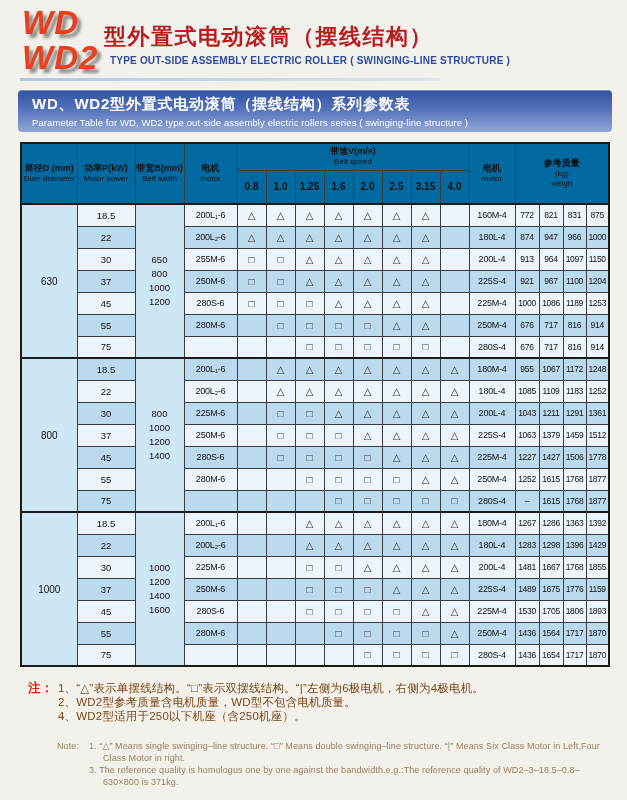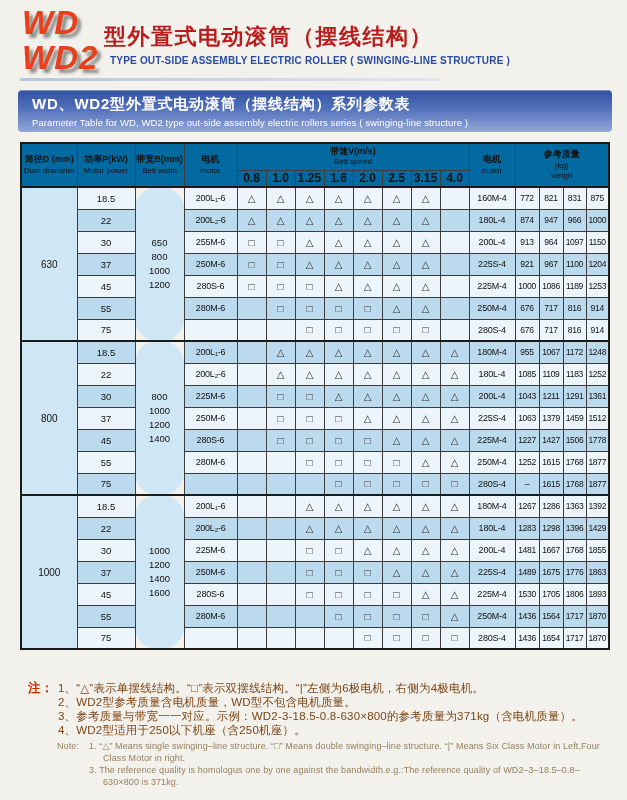--- a/index.html
+++ b/index.html
@@ -42,28 +42,28 @@
     border-collapse:collapse; table-layout:fixed; font-size:9px;
   }
   .ptable th, .ptable td {
     border:1px solid #3c3c3c; text-align:center; vertical-align:middle; padding:0;
     overflow:hidden;
   }
   .ptable { border:2px solid #1b1b1b; }
   .ptable thead th { background:#0369a1; font-weight:bold; line-height:1.25; }
   .h-cn { display:block; font-size:9px; }
   .h-en { display:block; font-size:8px; font-weight:normal; }
-  .speed-tick { height:17px; font-size:12px; background:#c2ddef; }
+  .speed-tick { height:34px; font-size:10px; background:#c2ddef; }
   .ptable thead tr:first-child th { height:27px; }
   .ptable tbody td { height:22px; }
   tr.stripe-a td { background:#ecf5fb; }
   tr.stripe-b td { background:#bcdaee; }
   .ptable tbody tr td.merged-cell { background:#cfe6f4; }
   .diameter-cell { font-size:10px; }
-  .belt-width-cell { white-space:pre-line; line-height:1.45; font-size:9.5px;border-radius:22px; }
+  .belt-width-cell { white-space:pre-line; line-height:1.45; font-size:9.5px; }
   .power-cell { font-size:9.5px; }
   .motor-cell { font-size:9px; letter-spacing:-.2px; }
   .mark-cell { font-size:10px; color:#333; }
   .weight-cell { font-size:8.5px; letter-spacing:-.3px; }
   tr.section-start td { border-top:2px solid #1b1b1b; }
   
   .notes-cn {
     position:absolute; left:28px; top:681px; width:578px; display:flex;
     font-size:11.5px; color:#7c4516; line-height:1.22; letter-spacing:.2px;
   }
@@ -468,21 +468,21 @@
           <td class="mark-cell">□</td>
           <td class="mark-cell">□</td>
           <td class="mark-cell">□</td>
           <td class="mark-cell">△</td>
           <td class="mark-cell">△</td>
           <td class="mark-cell">△</td>
           <td class="motor-cell">225S-4</td>
           <td class="weight-cell">1489</td>
           <td class="weight-cell">1675</td>
           <td class="weight-cell">1776</td>
-          <td class="weight-cell">1863</td>
+          <td class="weight-cell">1159</td>
         </tr>
         <tr class="stripe-a">
           <td class="power-cell">45</td>
           <td class="motor-cell">280S-6</td>
           <td class="mark-cell"></td>
           <td class="mark-cell"></td>
           <td class="mark-cell">□</td>
           <td class="mark-cell">□</td>
           <td class="mark-cell">□</td>
           <td class="mark-cell">□</td>
@@ -529,21 +529,20 @@
           <td class="weight-cell">1870</td>
         </tr>
       </tbody>
   </table>
 
   <div class="notes-cn">
     <div class="notes-label">注：</div>
     <ol>
       <li>1、“△”表示单摆线结构。“□”表示双摆线结构。“|”左侧为6极电机，右侧为4极电机。</li>
       <li>2、WD2型参考质量含电机质量，WD型不包含电机质量。</li>
-      <li>3、参考质量与带宽一一对应。示例：WD2-3-18.5-0.8-630×800的参考质量为371kg（含电机质量）。</li>
       <li>4、WD2型适用于250以下机座（含250机座）。</li>
     </ol>
   </div>
 
   <div class="notes-en">
     <div class="notes-label">Note:</div>
     <ol>
       <li>1. “△” Means single swinging–line structure. “□” Means double swinging–line structure. “|” Means Six Class Motor in Left,Four Class Motor in right.</li>
       <li>3. The reference quality is homologus one by one against the bandwidth.e.g.:The reference quality of WD2–3–18.5–0.8–630×800 is 371kg.</li>
 

